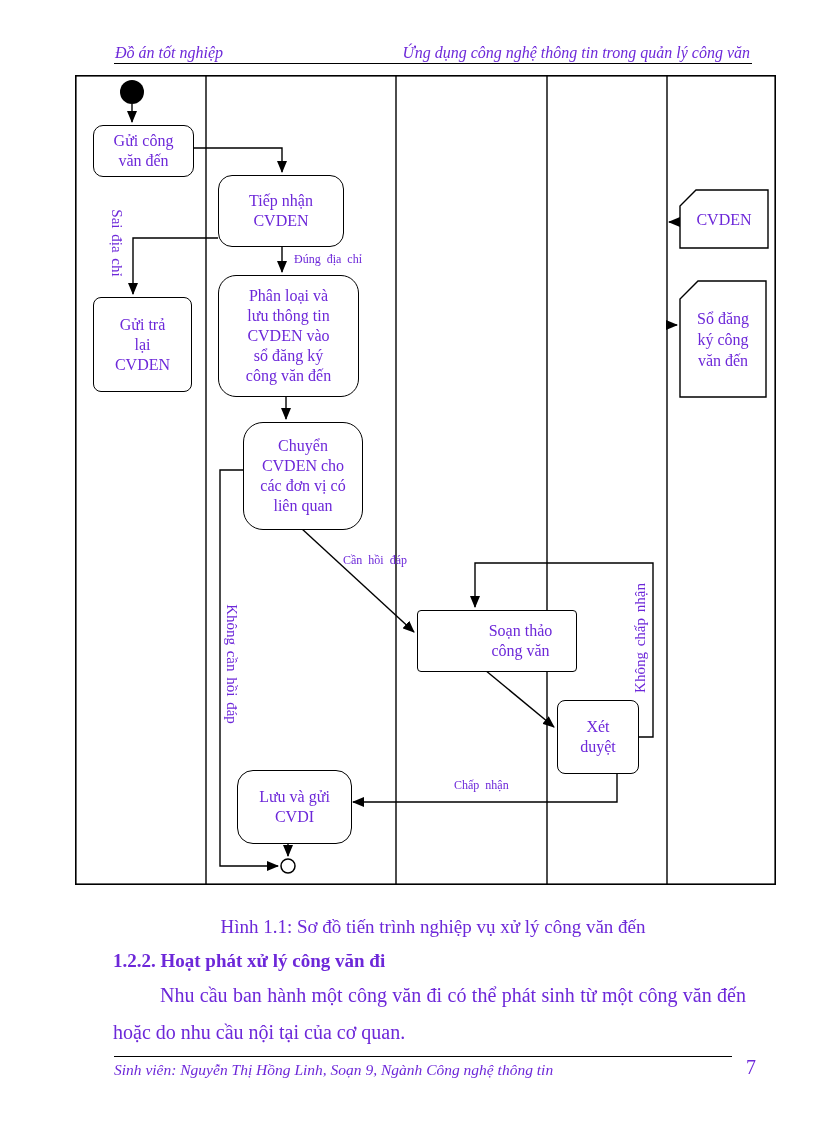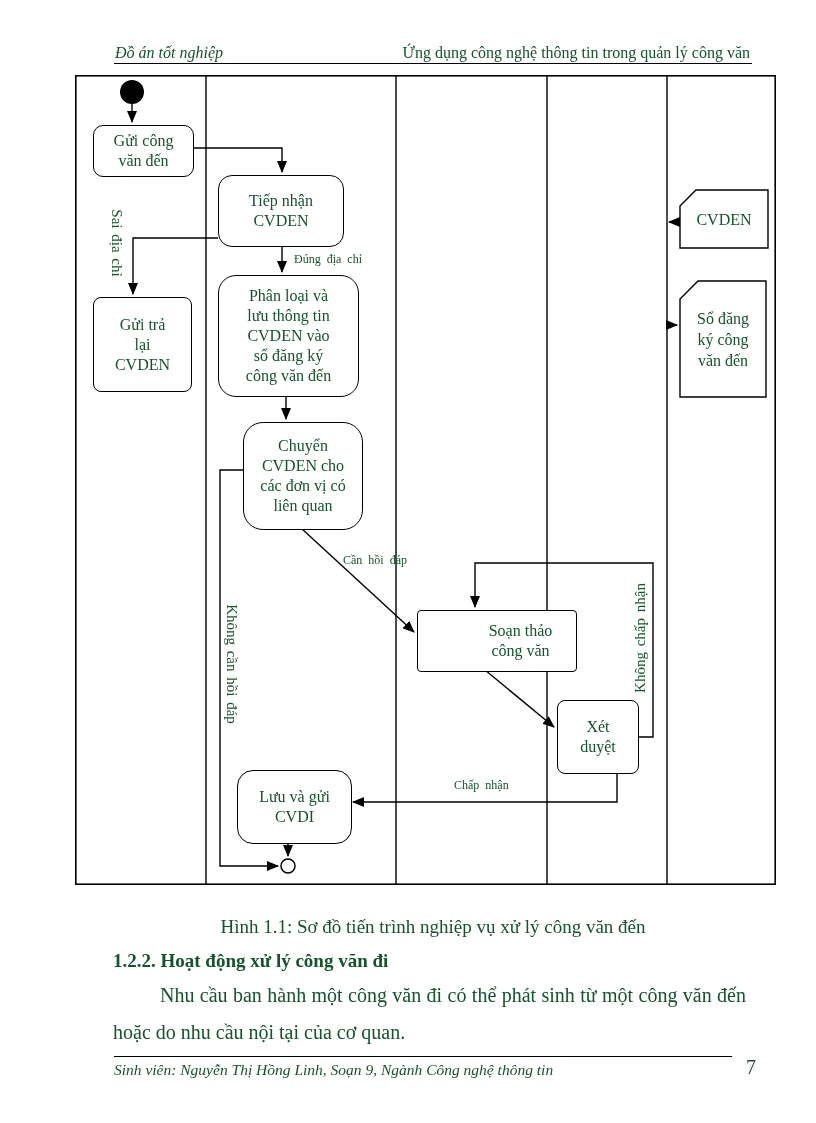--- a/index.html
+++ b/index.html
@@ -1,24 +1,24 @@
 <!DOCTYPE html>
 <html><head>
 <meta charset="utf-8">
 <style>
   html,body{margin:0;padding:0;background:#888;}
   .page{
     position:relative;width:816px;height:1123px;margin:0 auto;
-    background:#fff;color:#14532d;
+    background:#fff;color:#6d28d9;
     font-family:"Liberation Serif", serif;
     overflow:hidden;
   }
   
   .hdr-left{position:absolute;left:115px;top:44px;font-style:italic;font-size:16px;white-space:nowrap;}
-  .hdr-right{position:absolute;right:66px;top:44px;font-size:16px;white-space:nowrap;}
+  .hdr-right{position:absolute;right:66px;top:44px;font-style:italic;font-size:16px;white-space:nowrap;}
   .hdr-rule{position:absolute;left:114px;top:63px;width:638px;border-top:1.6px solid #000;}
   .ftr-rule{position:absolute;left:114px;top:1056px;width:618px;border-top:1.6px solid #000;}
   .ftr-text{position:absolute;left:114px;top:1061px;font-style:italic;font-size:15.5px;white-space:nowrap;}
   .page-num{position:absolute;left:746px;top:1056px;font-size:20px;}
   
   .caption{position:absolute;left:113px;top:916px;width:640px;text-align:center;font-size:19px;white-space:nowrap;}
   .heading{position:absolute;left:113px;top:950px;font-size:19px;font-weight:bold;white-space:nowrap;}
   .para{position:absolute;left:113px;top:977px;width:633px;font-size:20px;line-height:37px;text-align:justify;text-indent:47px;margin:0;}
   
   .diagram{position:absolute;left:75px;top:75px;width:701px;height:810px;}
@@ -118,20 +118,20 @@
 
     <div class="elabel" style="left:219px;top:177px;">Đúng địa chỉ</div>
     <div class="elabel" style="left:268px;top:478px;">Cần hồi đáp</div>
     <div class="elabel" style="left:379px;top:703px;text-align:right;">Chấp nhận</div>
     <div class="vlabel" style="left:41px;top:168px;">Sai địa chỉ</div>
     <div class="vlabel" style="left:156px;top:589px;">Không cần hồi đáp</div>
     <div class="vlabel ccw" style="left:565px;top:563px;">Không chấp nhận</div>
   </div>
 
   <div class="caption">Hình 1.1: Sơ đồ tiến trình nghiệp vụ xử lý công văn đến</div>
-  <div class="heading">1.2.2. Hoạt động xử lý công văn đi</div>
+  <div class="heading">1.2.2. Hoạt phát xử lý công văn đi</div>
   <p class="para">Nhu cầu ban hành một công văn đi có thể phát sinh từ một công văn đến hoặc do nhu cầu nội tại của cơ quan.</p>
 
   <div class="ftr-rule"></div>
   <span class="ftr-text">Sinh viên: Nguyễn Thị Hồng Linh, Soạn 9, Ngành Công nghệ thông tin</span>
   <span class="page-num">7</span>
 
 </div>
 
 </body></html>

